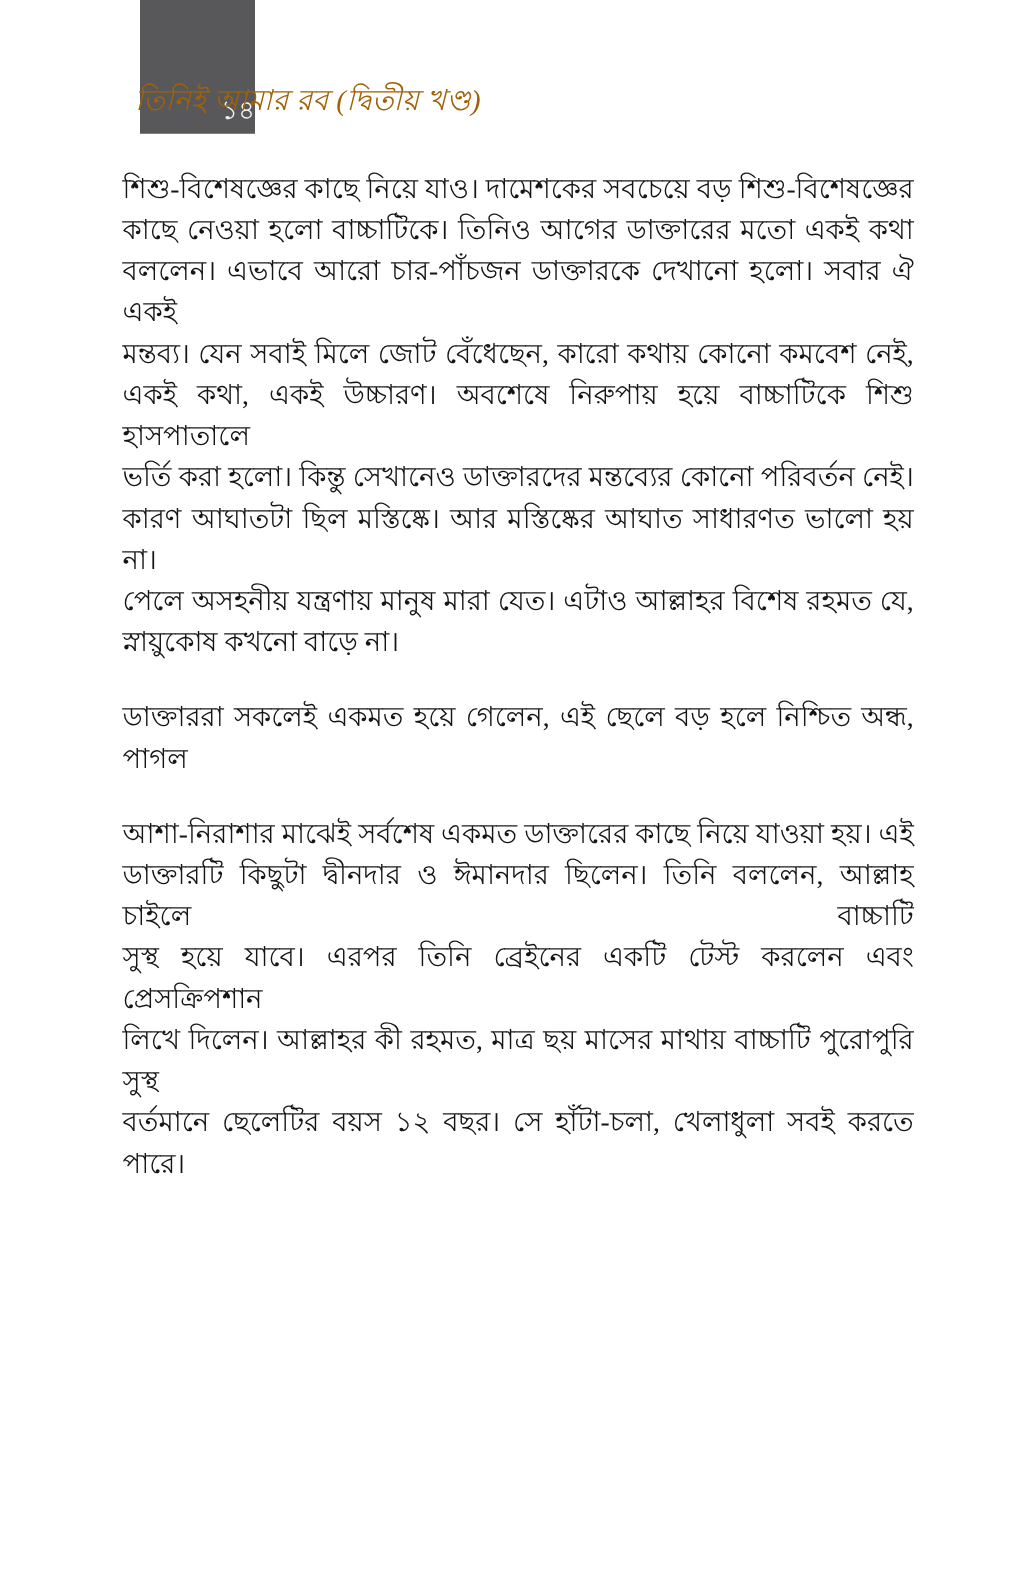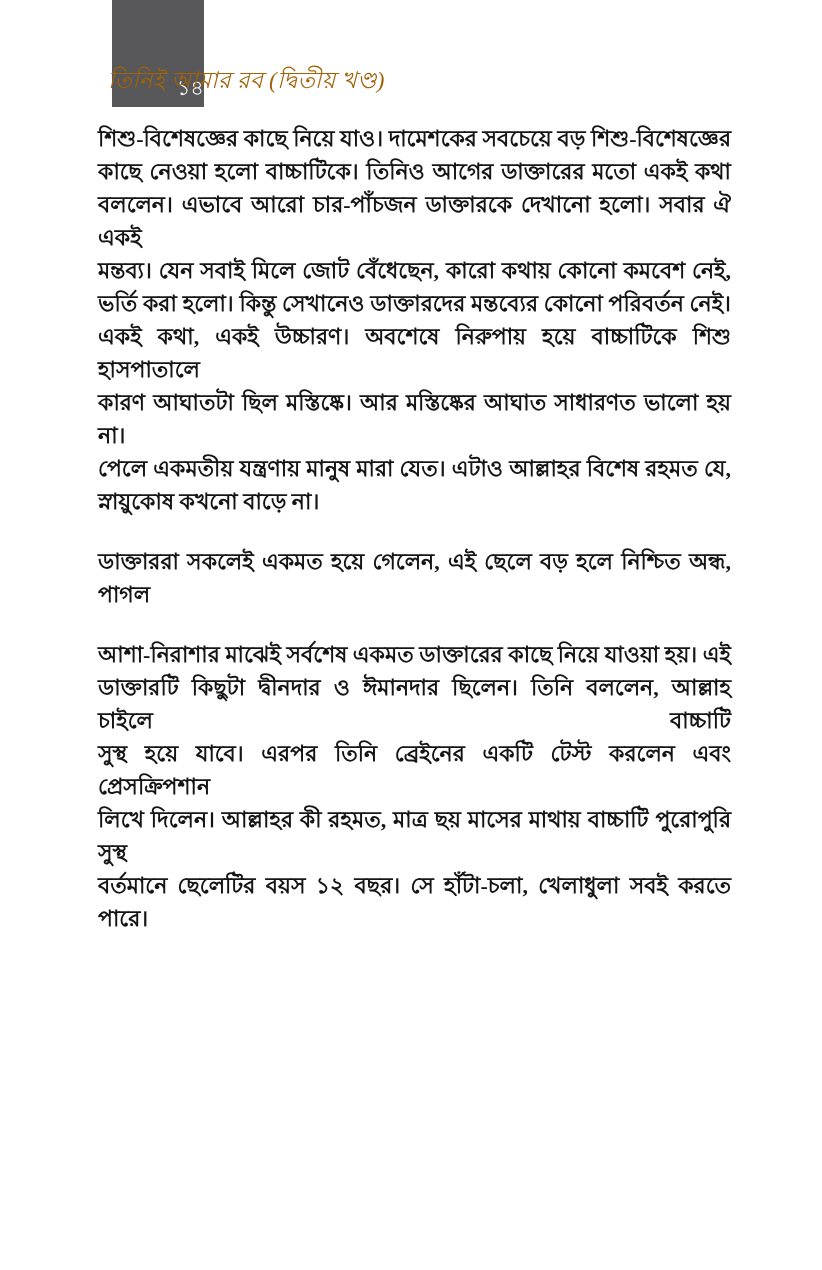--- a/index.html
+++ b/index.html
@@ -50,23 +50,22 @@
   .body-column {
     position: absolute;
     left: 98px;
     top: 122px;
     width: 633px;
     color: #151515;
     font-size: 22px;
     line-height: 33px;
   }
   .para {
-    margin: 0 0 27px 0;
+    margin: 12px 0 27px 0;
     padding: 0;
-    font-weight: bold;
   }
   .line {
     text-align: justify;
     text-align-last: justify;
   }
   .line.pl {
     text-align-last: left;
   }
 </style>
 </head>
@@ -81,24 +80,24 @@
     <div class="header-title">তিনিই আমার রব (দ্বিতীয় খণ্ড)</div>
   </header>
 
   <main class="body-column">
 
     <p class="para">
       <span class="line" style="display:block">শিশু-বিশেষজ্ঞের কাছে নিয়ে যাও। দামেশকের সবচেয়ে বড় শিশু-বিশেষজ্ঞের</span>
       <span class="line" style="display:block">কাছে নেওয়া হলো বাচ্চাটিকে। তিনিও আগের ডাক্তারের মতো একই কথা</span>
       <span class="line" style="display:block">বললেন। এভাবে আরো চার-পাঁচজন ডাক্তারকে দেখানো হলো। সবার ঐ একই</span>
       <span class="line" style="display:block">মন্তব্য। যেন সবাই মিলে জোট বেঁধেছেন, কারো কথায় কোনো কমবেশ নেই,</span>
+      <span class="line" style="display:block">একই কথা, একই উচ্চারণ। অবশেষে নিরুপায় হয়ে বাচ্চাটিকে শিশু হাসপাতালে</span>
       <span class="line" style="display:block">ভর্তি করা হলো। কিন্তু সেখানেও ডাক্তারদের মন্তব্যের কোনো পরিবর্তন নেই।</span>
-      <span class="line" style="display:block">একই কথা, একই উচ্চারণ। অবশেষে নিরুপায় হয়ে বাচ্চাটিকে শিশু হাসপাতালে</span>
       <span class="line" style="display:block">কারণ আঘাতটা ছিল মস্তিষ্কে। আর মস্তিষ্কের আঘাত সাধারণত ভালো হয় না।</span>
-      <span class="line" style="display:block">পেলে একমতীয় যন্ত্রণায় মানুষ মারা যেত। এটাও আল্লাহর বিশেষ রহমত যে,</span>
+      <span class="line" style="display:block">পেলে অসহনীয় যন্ত্রণায় মানুষ মারা যেত। এটাও আল্লাহর বিশেষ রহমত যে,</span>
       <span class="line pl" style="display:block">স্নায়ুকোষ কখনো বাড়ে না।</span>
     </p>
 
     <p class="para">
       <span class="line" style="display:block">ডাক্তাররা সকলেই একমত হয়ে গেলেন, এই ছেলে বড় হলে নিশ্চিত অন্ধ, পাগল</span>
     </p>
 
     <p class="para">
       <span class="line" style="display:block">আশা-নিরাশার মাঝেই সর্বশেষ একমত ডাক্তারের কাছে নিয়ে যাওয়া হয়। এই</span>
       <span class="line" style="display:block">ডাক্তারটি কিছুটা দ্বীনদার ও ঈমানদার ছিলেন। তিনি বললেন, আল্লাহ চাইলে বাচ্চাটি</span>

